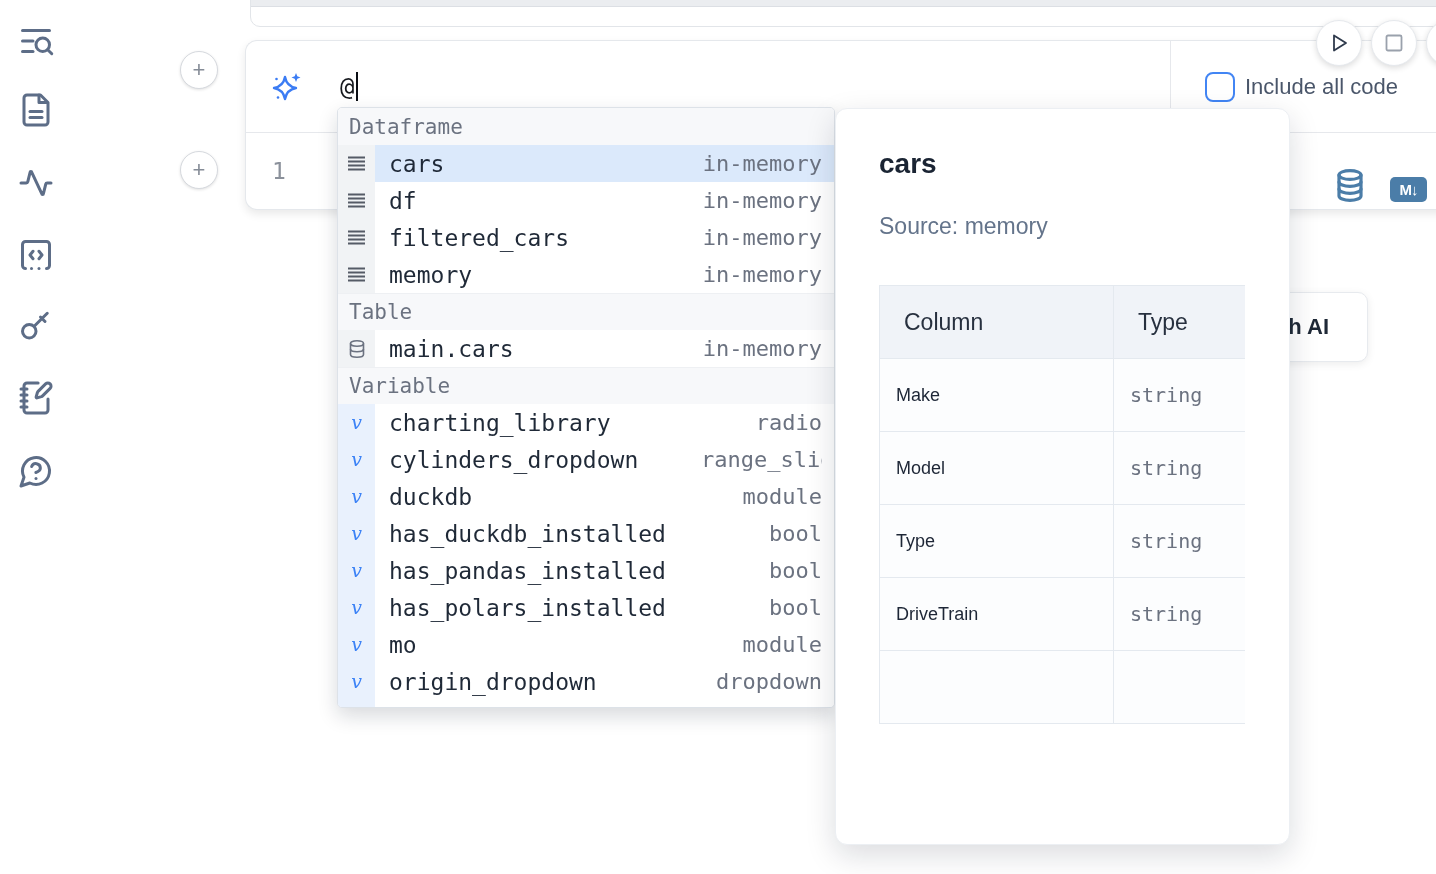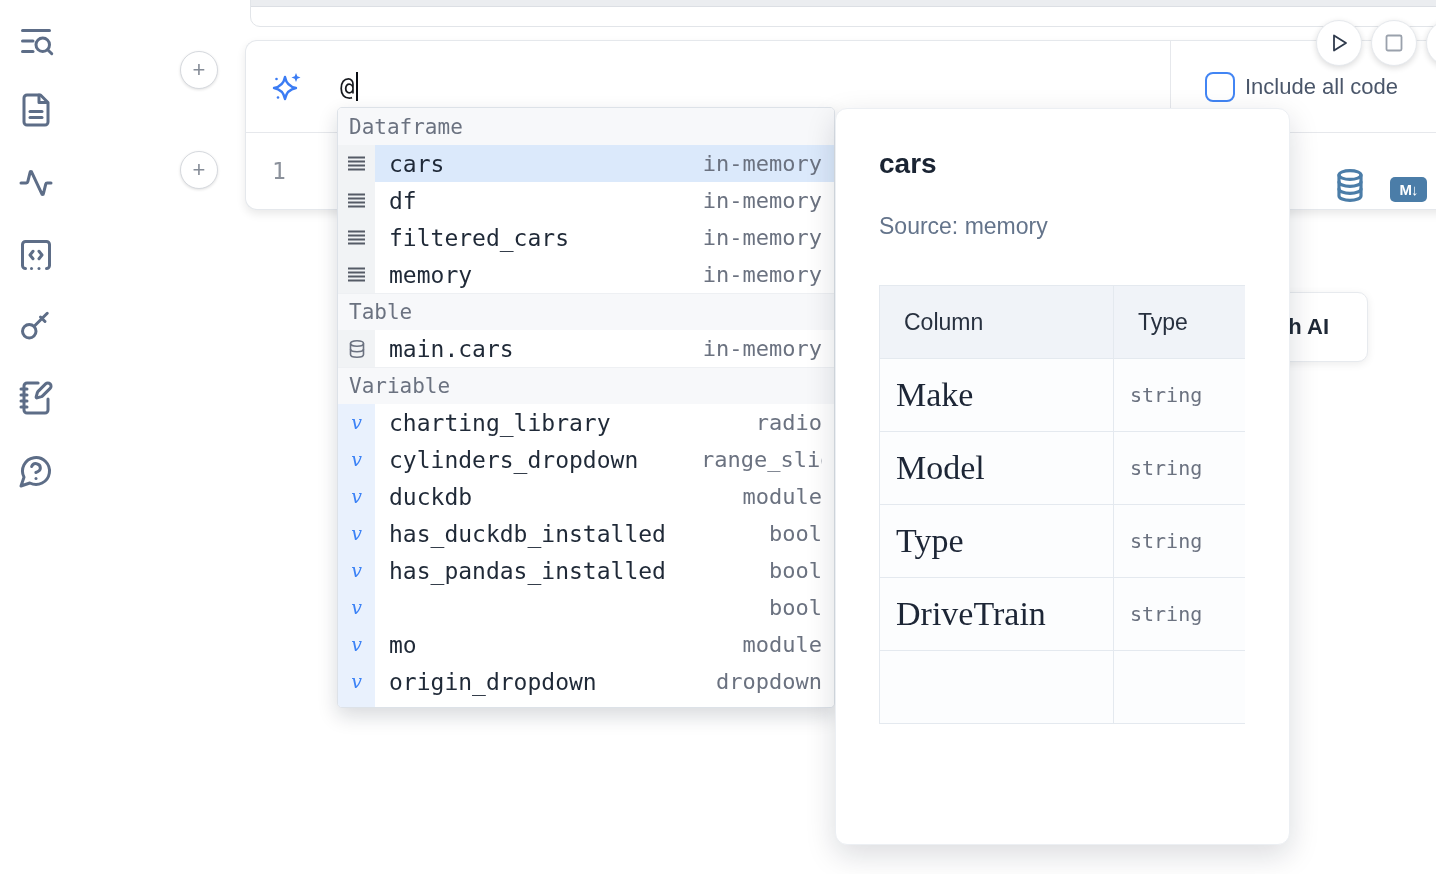--- a/index.html
+++ b/index.html
@@ -94,21 +94,21 @@
   .popup-source { margin-top:32px; font-size:23px; color:#64748b; line-height:26px; }
   .popup-pill { margin-top:26px; height:44px; background:#eef2f8; border-radius:8px;
                 display:flex; align-items:center; padding-left:16px; font-size:22px;
                 color:#222e3f; }
   .table-clip { margin-top:46px; height:464px; overflow:hidden; }
   .popup-table { width:368px; border-collapse:collapse; table-layout:fixed; }
   .popup-table th, .popup-table td { border:1px solid #e4e9ef; text-align:left;
                                      padding-left:16px; height:73px; }
   .popup-table th { background:#f0f3f8; font-size:23px; font-weight:500; color:#27303f;padding-left:24px; }
   .popup-table td { background:#fcfdfe; }
-  .popup-table td.c-name { font-family:Liberation Serif, serif; font-size:34px; color:#1d2636; }
+  .popup-table td.c-name { font-family:Liberation Sans, sans-serif; font-size:18px; color:#1d2636; }
   .popup-table td.c-type { font-family:"DejaVu Sans Mono", monospace; font-size:20px; color:#6b7280; }
   .col-column { width:234px; } .col-type { width:134px; }
 </style>
 </head>
 <body>
 
 <aside class="sidebar">
   <div class="side-icon" style="top:23px">
     <svg viewBox="0 0 24 24">
         <path d="M21 5H3"></path>
@@ -339,20 +339,21 @@
         <div class="ac-main mono">
           <span class="ac-label">has_pandas_installed</span>
           <span class="ac-type">bool</span>
         </div>
       </div>
       <div class="ac-row ac-item var">
         <div class="ac-gutter">
           <span class="var-glyph">v</span>
         </div>
         <div class="ac-main mono">
+          <span class="ac-label">has_polars_installed</span>
           <span class="ac-type">bool</span>
         </div>
       </div>
       <div class="ac-row ac-item var">
         <div class="ac-gutter">
           <span class="var-glyph">v</span>
         </div>
         <div class="ac-main mono">
           <span class="ac-label">mo</span>
           <span class="ac-type">module</span>

